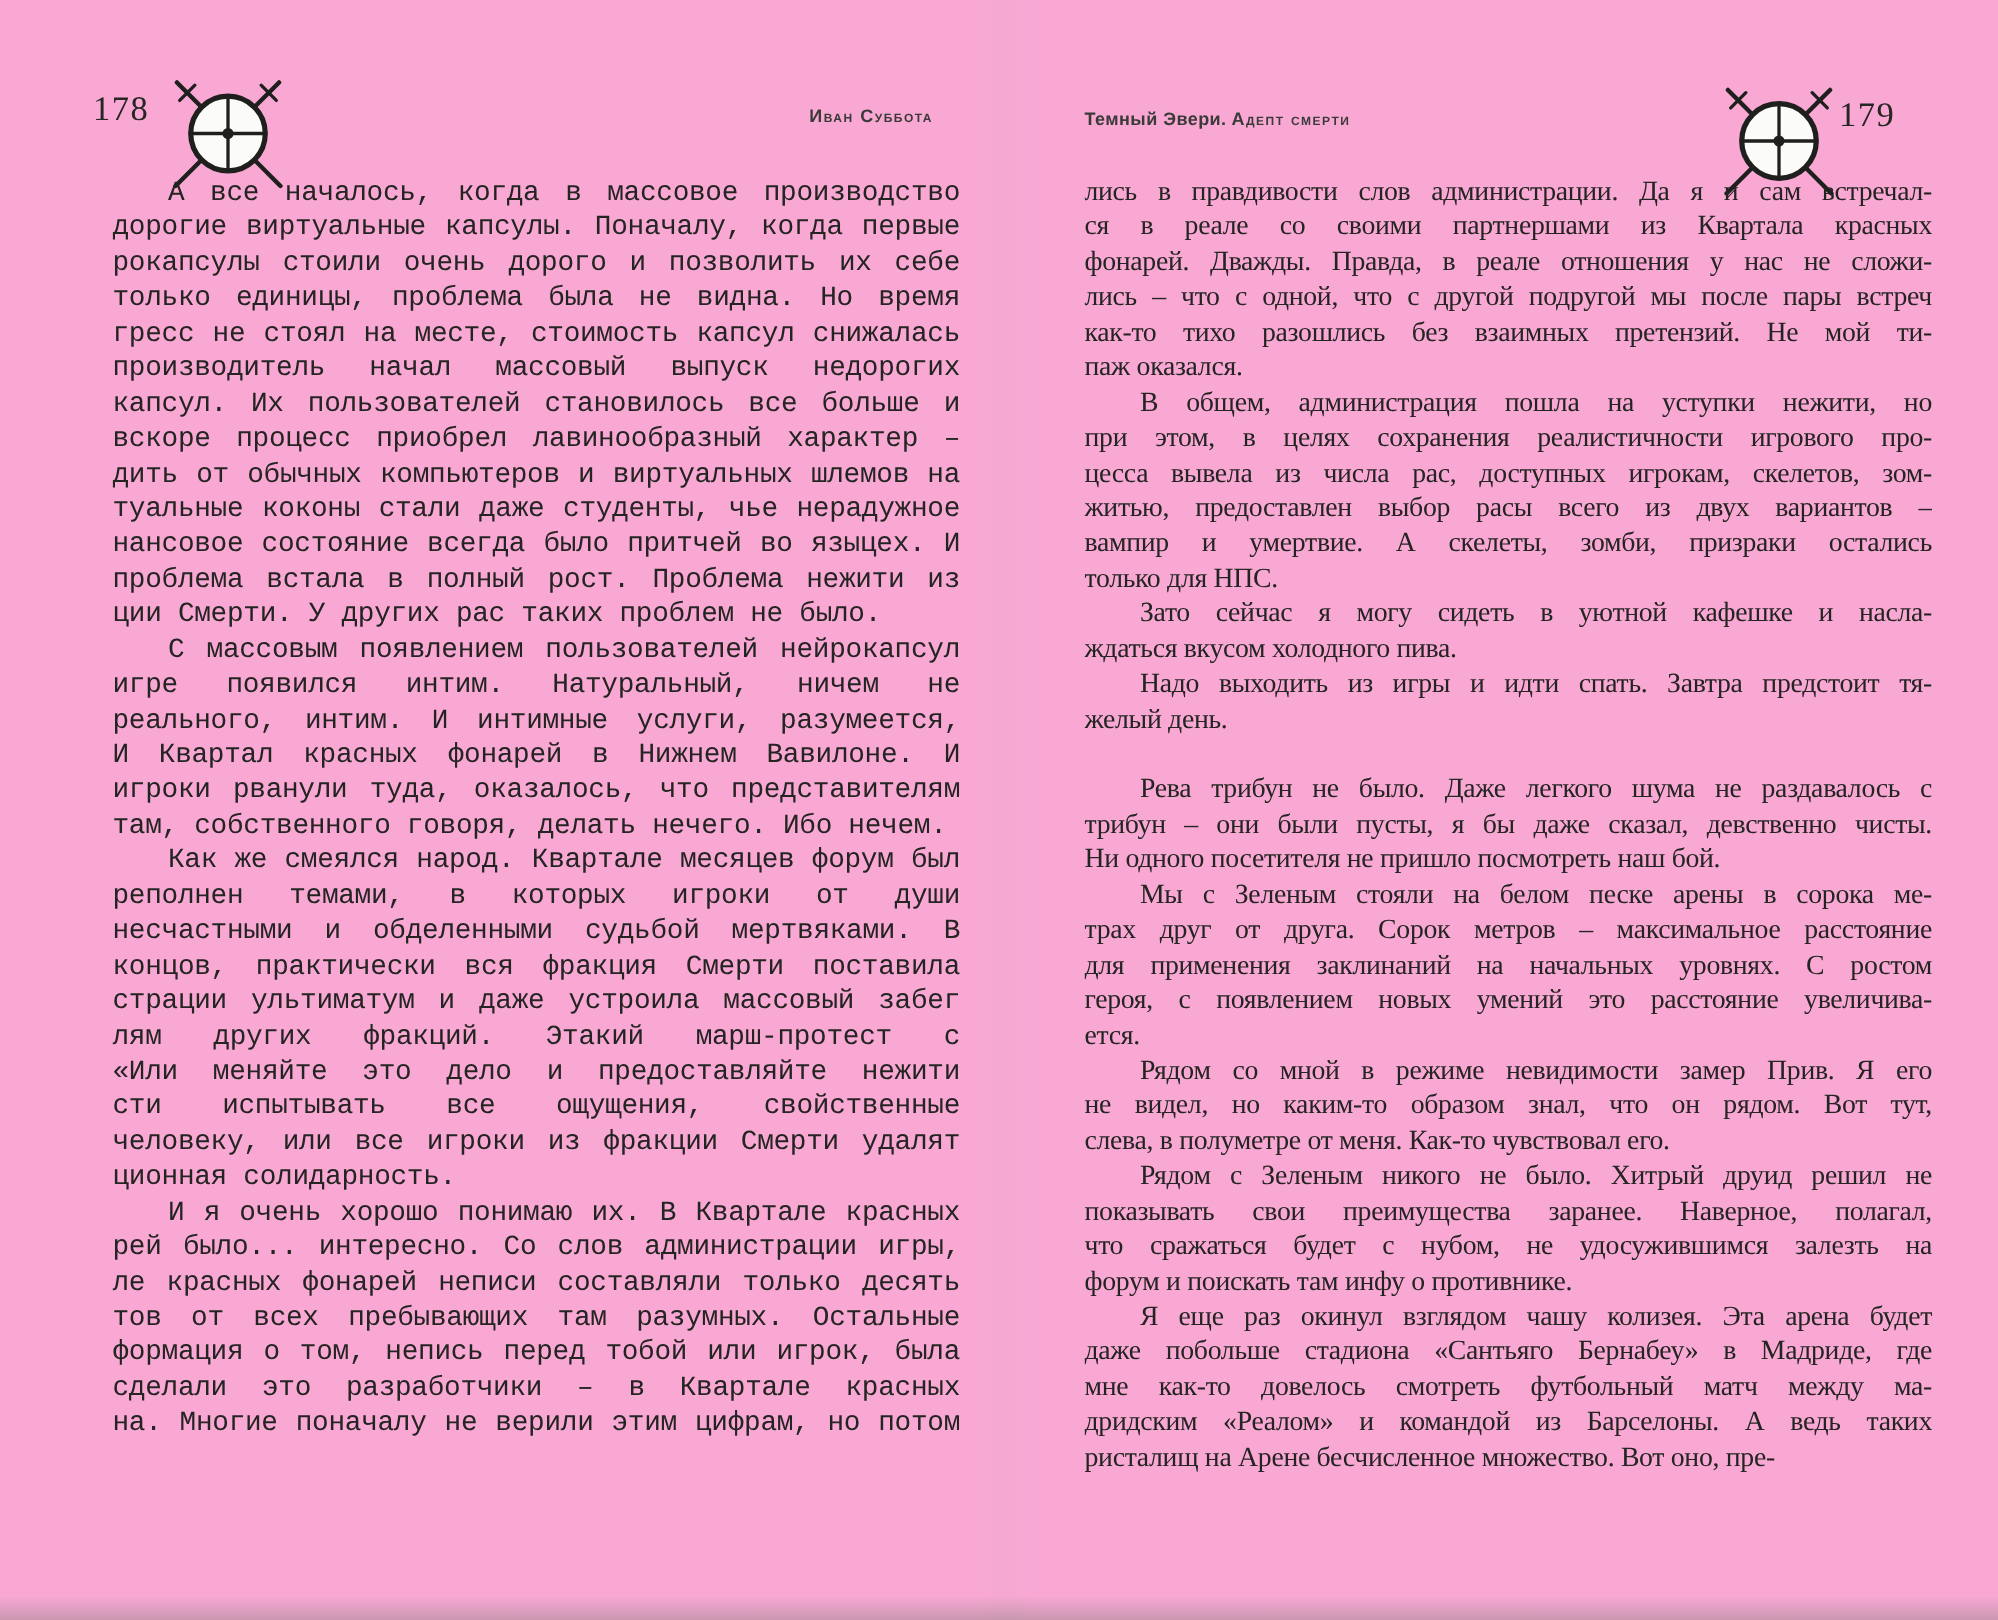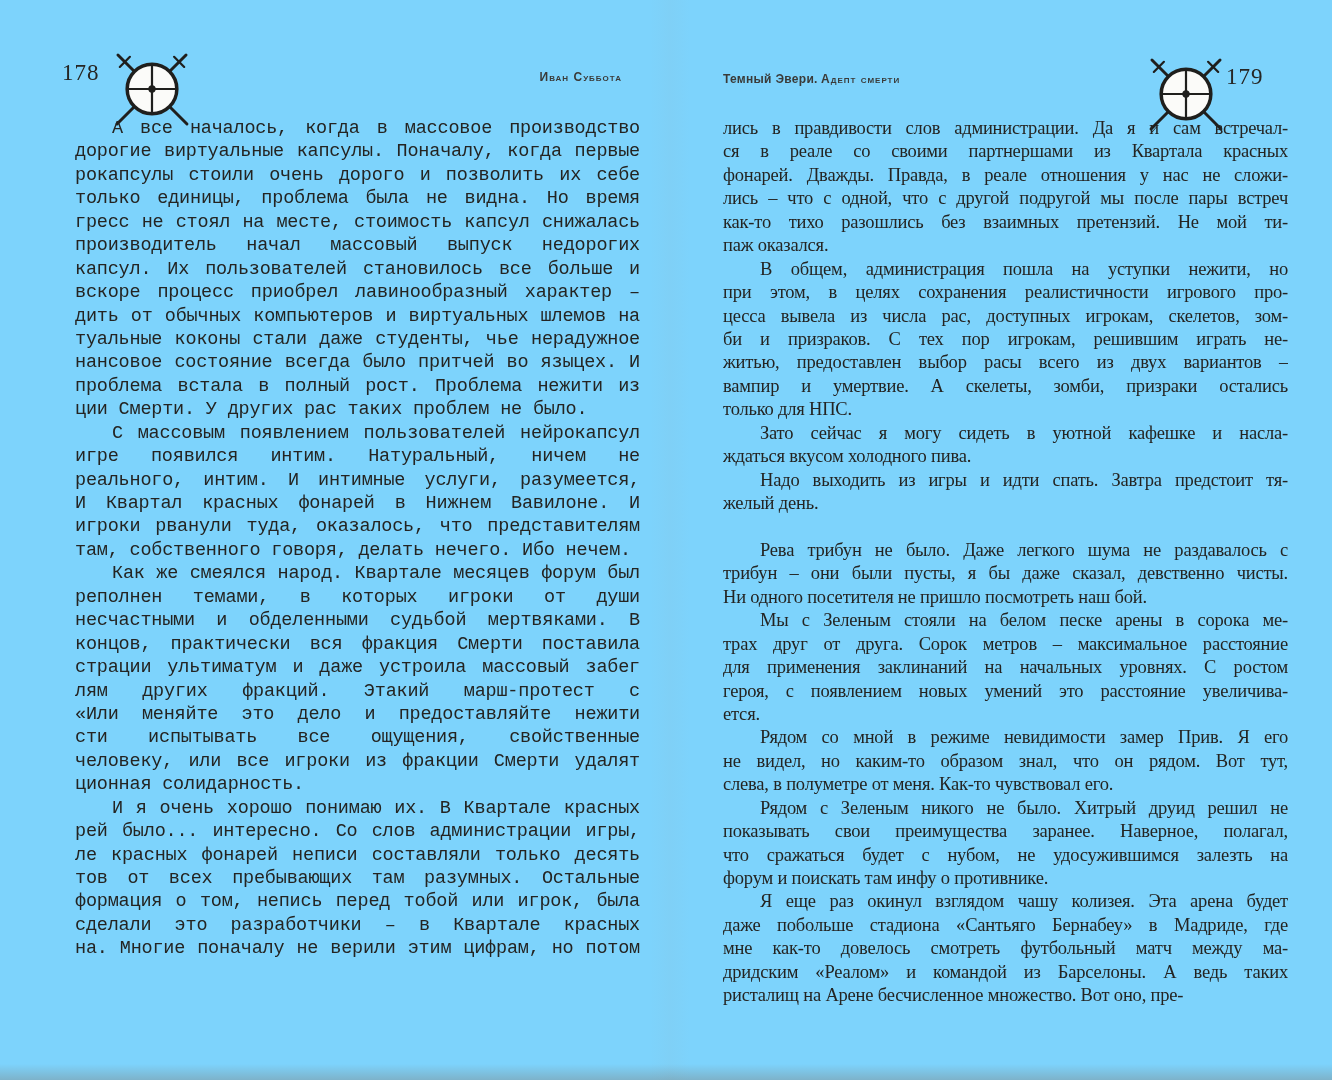--- a/index.html
+++ b/index.html
@@ -1,19 +1,19 @@
 <!DOCTYPE html>
 <html><head>
 <meta charset="utf-8">
 <style>
   html,body { margin:0; padding:0; background:#e8e8e6; }
   .spread {
     position:relative;
     width:1332px; height:1080px;
-    background:#7dd3fc;
+    background:#f9a8d4;
     overflow:hidden;
     font-family:"Liberation Serif", serif;
   }
   
   .pagenum {
     position:absolute;
     font-family:"Liberation Serif", serif;
     font-size:23px; color:#262624; letter-spacing:1px;
   }
   .pagenum-left  { left:62px;  top:60px; }
@@ -159,21 +159,20 @@
         <div class="line">ся в реале со своими партнершами из Квартала красных</div>
         <div class="line">фонарей. Дважды. Правда, в реале отношения у нас не сложи-</div>
         <div class="line">лись – что с одной, что с другой подругой мы после пары встреч</div>
         <div class="line">как-то тихо разошлись без взаимных претензий. Не мой ти-</div>
         <div class="line last">паж оказался.</div>
       </div>
       <div class="para indent">
         <div class="line">В общем, администрация пошла на уступки нежити, но</div>
         <div class="line">при этом, в целях сохранения реалистичности игрового про-</div>
         <div class="line">цесса вывела из числа рас, доступных игрокам, скелетов, зом-</div>
-        <div class="line">би и призраков. С тех пор игрокам, решившим играть не-</div>
         <div class="line">житью, предоставлен выбор расы всего из двух вариантов –</div>
         <div class="line">вампир и умертвие. А скелеты, зомби, призраки остались</div>
         <div class="line last">только для НПС.</div>
       </div>
       <div class="para indent">
         <div class="line">Зато сейчас я могу сидеть в уютной кафешке и насла-</div>
         <div class="line last">ждаться вкусом холодного пива.</div>
       </div>
       <div class="para indent">
         <div class="line">Надо выходить из игры и идти спать. Завтра предстоит тя-</div>

